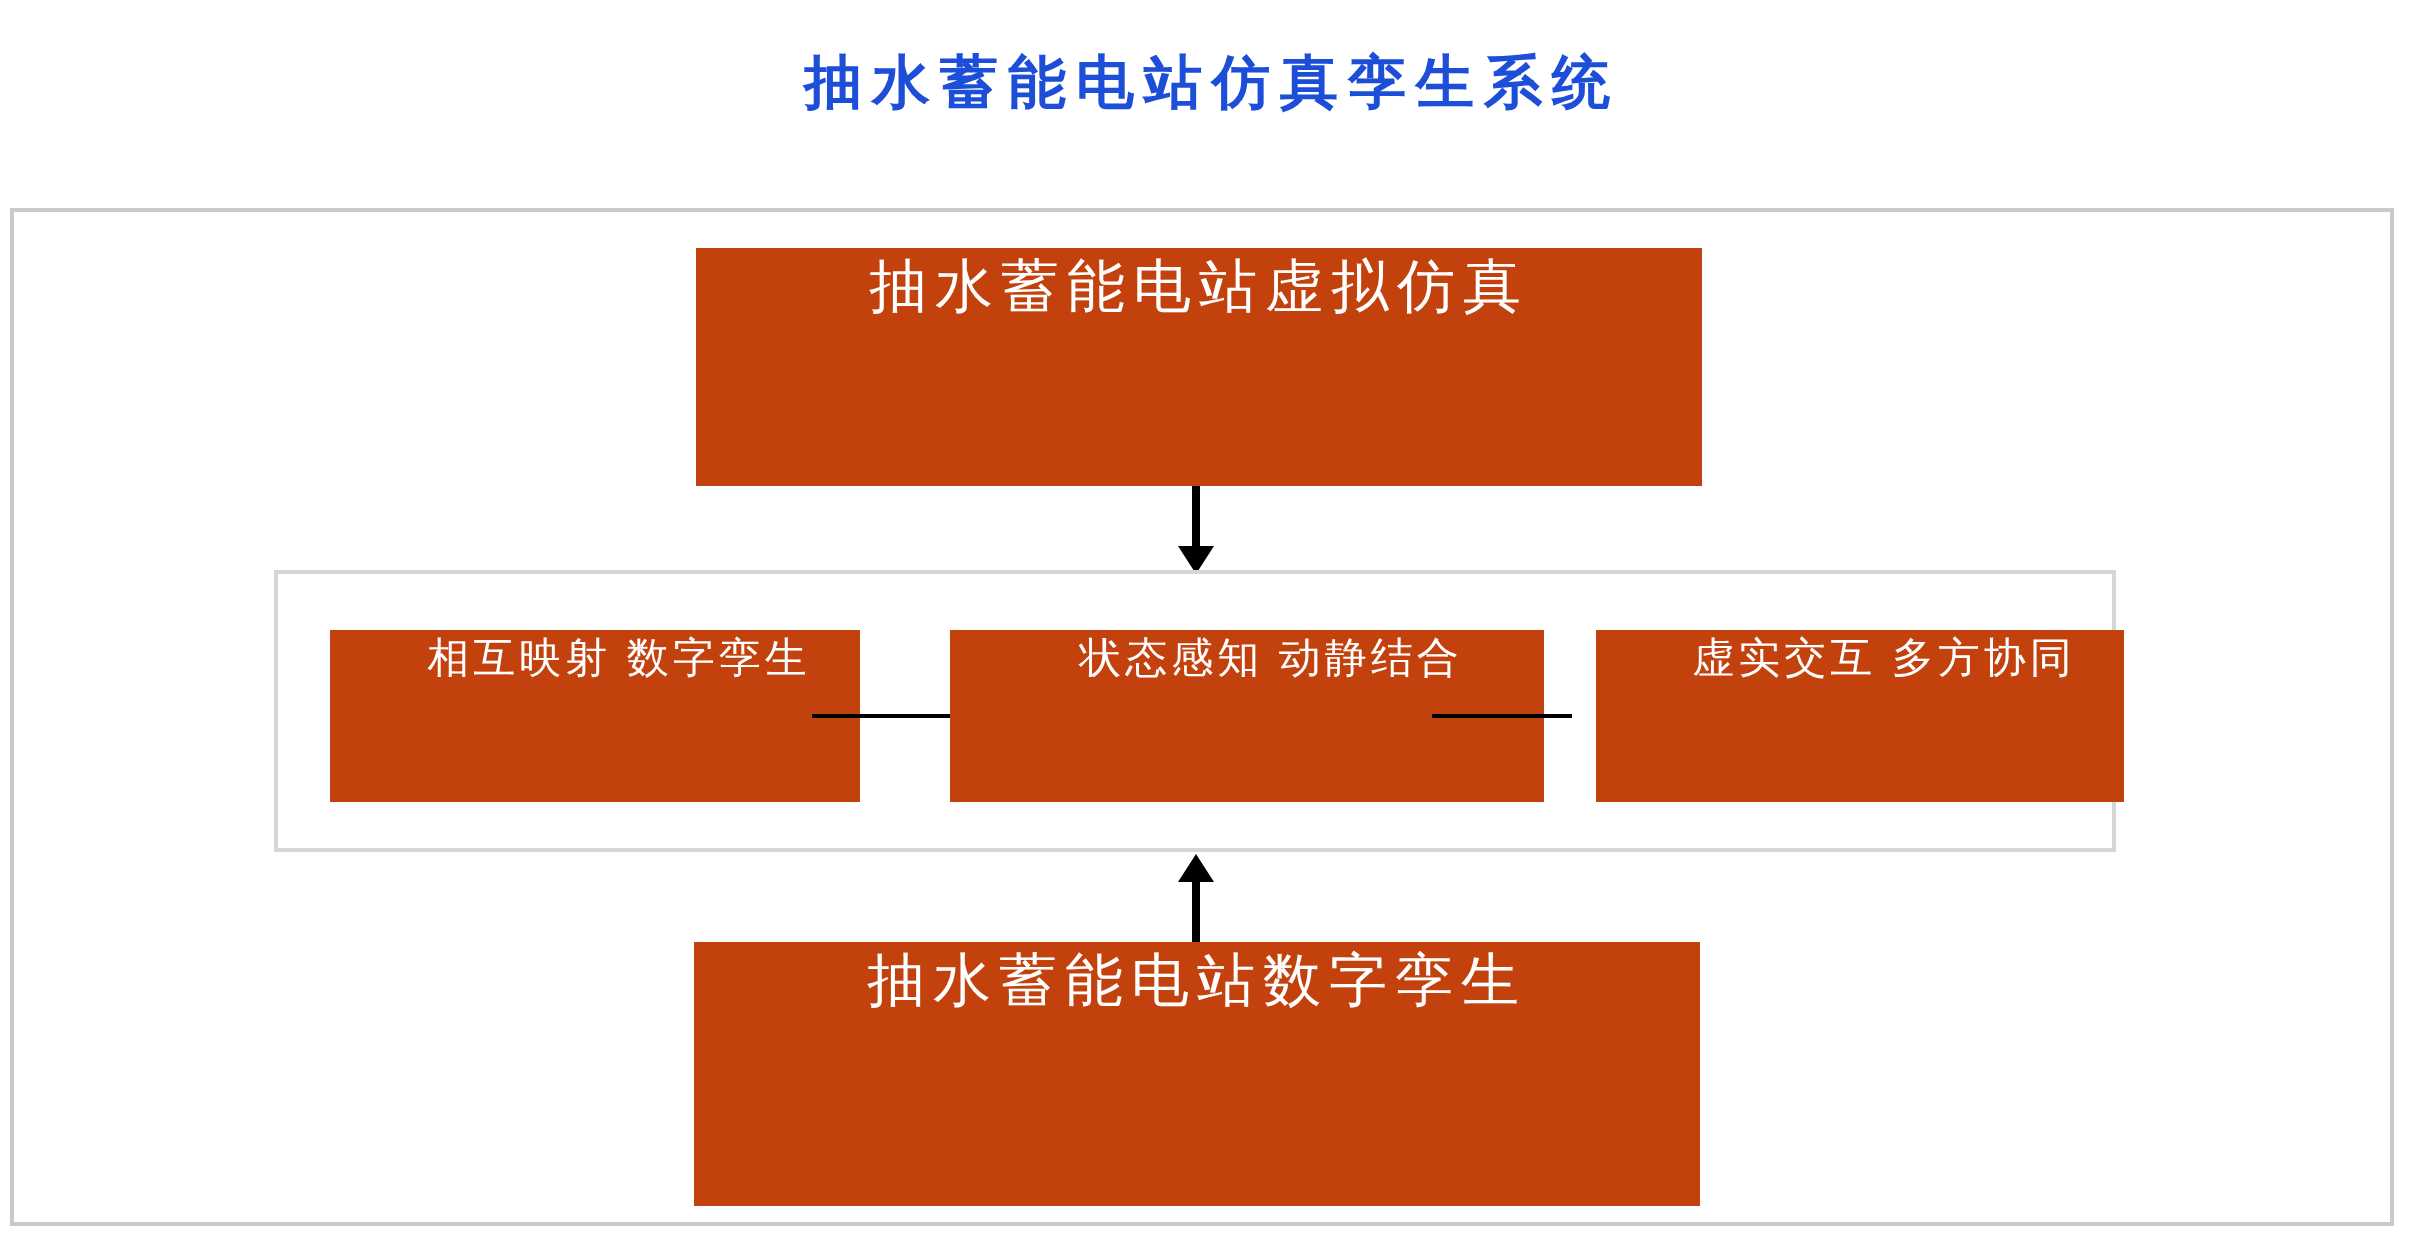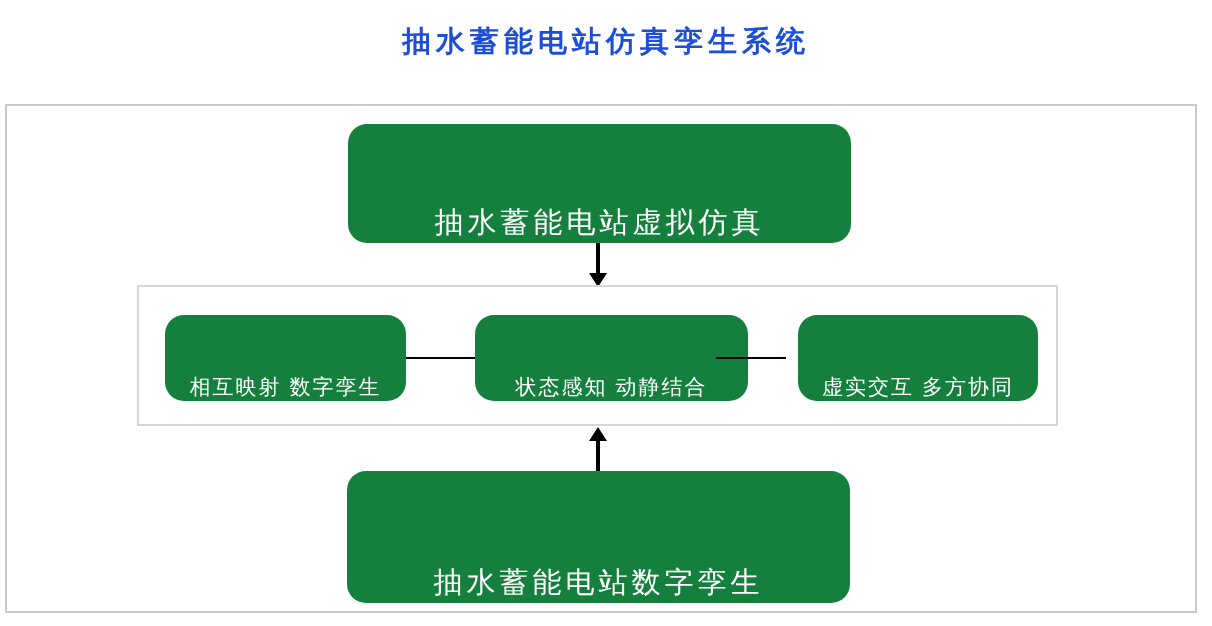--- a/index.html
+++ b/index.html
@@ -30,27 +30,26 @@
     position: absolute;
     left: 5px;
     top: 104px;
     width: 1188px;
     height: 505px;
     border: 2px solid #c9c9c9;
     background: #ffffff;
   }
   .blue-box {
     position: absolute;
-    background: #15803d;
+    background: #c2410c;
     color: #ffffff;
     display: flex;
-    align-items: flex-end;
+    align-items: flex-start;
     justify-content: center;
     text-align: center;
-    border-radius: 19px;
   }
   .big-box {
     font-size: 29px;
     letter-spacing: 4px;
   }
   .top-box    { left: 348px; top: 124px; width: 503px; height: 119px; }
   .bottom-box { left: 347px; top: 471px; width: 503px; height: 132px; }
   .inner-frame {
     position: absolute;
     left: 137px;
@@ -58,20 +57,21 @@
     width: 917px;
     height: 137px;
     border: 2px solid #d6d6d6;
     background: #ffffff;
   }
   .mid-box {
     font-size: 21px;
     letter-spacing: 2px;
     top: 315px;
     height: 86px;
+    padding-left: 24px;
   }
   .mid-box-1 { left: 165px; width: 241px; }
   .mid-box-2 { left: 475px; width: 273px; }
   .mid-box-3 { left: 786px; width: 240px; margin-left: 12px; }
   .connector {
     position: absolute;
     top: 357px;
     height: 2px;
     background: #000000;
   }

